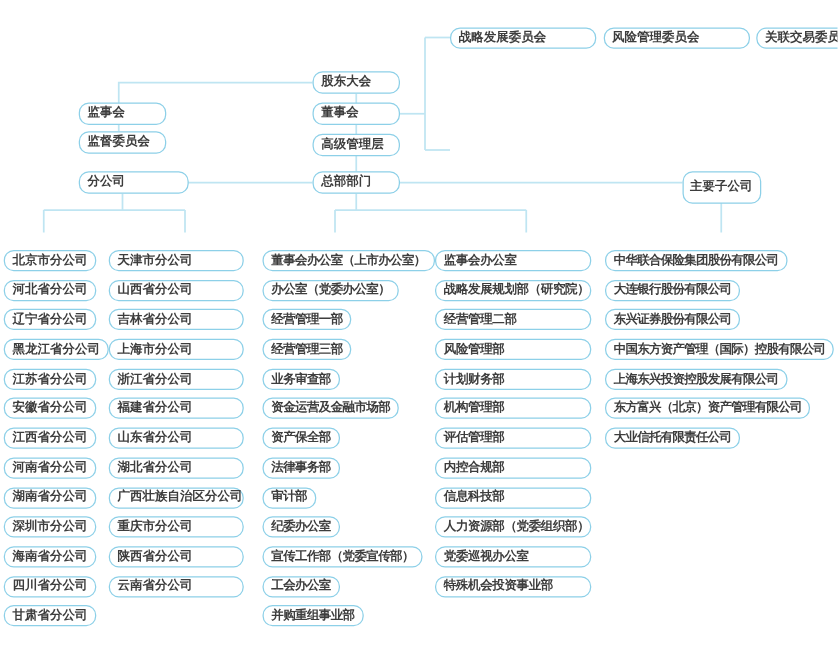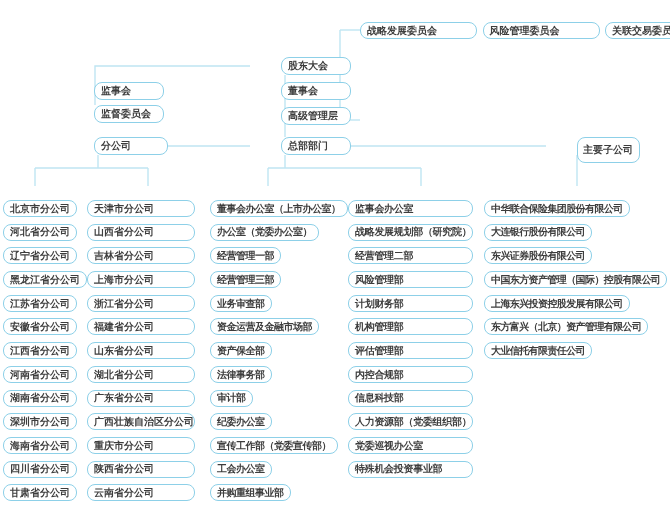--- a/index.html
+++ b/index.html
@@ -39,21 +39,20 @@
     display: flex;
     align-items: center;
     z-index: 1;
     position: relative;
     width: max-content;
   }
   .topbox {
     position: absolute;
     height: 18px;
     z-index: 1;
-    margin-left: 31px;
   }
   .col {
     position: absolute;
     top: 200px;
     display: flex;
     flex-direction: column;
     gap: 6.7px;
     z-index: 1;
   }
   #col-committees {
@@ -110,21 +109,21 @@
 <div class="node topbox" style="left:250px; top:82px; width:70px">董事会</div>
 
 <div class="node topbox" style="left:250px; top:107px; width:70px">高级管理层</div>
 
 <div class="node topbox" style="left:250px; top:137px; width:70px">总部部门</div>
 
 <div class="node topbox" style="left:63px; top:82px; width:70px">监事会</div>
 
 <div class="node topbox" style="left:63px; top:105px; width:70px">监督委员会</div>
 
-<div class="node topbox" style="left:63px; top:137px; width:74px">分公司</div>
+<div class="node topbox" style="left:63px; top:137px; width:88px">分公司</div>
 
 <div class="node topbox" style="left:546px; top:137px; width:63px; padding:12px 5px">主要子公司</div>
 
 <div id="col-committees">
     <div class="node">战略发展委员会</div>
     <div class="node">风险管理委员会</div>
     <div class="node">关联交易委员会</div>
     <div class="node">审计委员会</div>
     <div class="node">提名与薪酬委员会</div>
   </div>
@@ -147,21 +146,20 @@
 
 <div id="col-branch2" class="col">
     <div class="node">天津市分公司</div>
     <div class="node">山西省分公司</div>
     <div class="node">吉林省分公司</div>
     <div class="node">上海市分公司</div>
     <div class="node">浙江省分公司</div>
     <div class="node">福建省分公司</div>
     <div class="node">山东省分公司</div>
     <div class="node">湖北省分公司</div>
-    <div class="node">广东省分公司</div>
     <div class="node">广西壮族自治区分公司</div>
     <div class="node">重庆市分公司</div>
     <div class="node">陕西省分公司</div>
     <div class="node">云南省分公司</div>
   </div>
 
 <div id="col-dept1" class="col">
     <div class="node">董事会办公室（上市办公室）</div>
     <div class="node">办公室（党委办公室）</div>
     <div class="node">经营管理一部</div>

